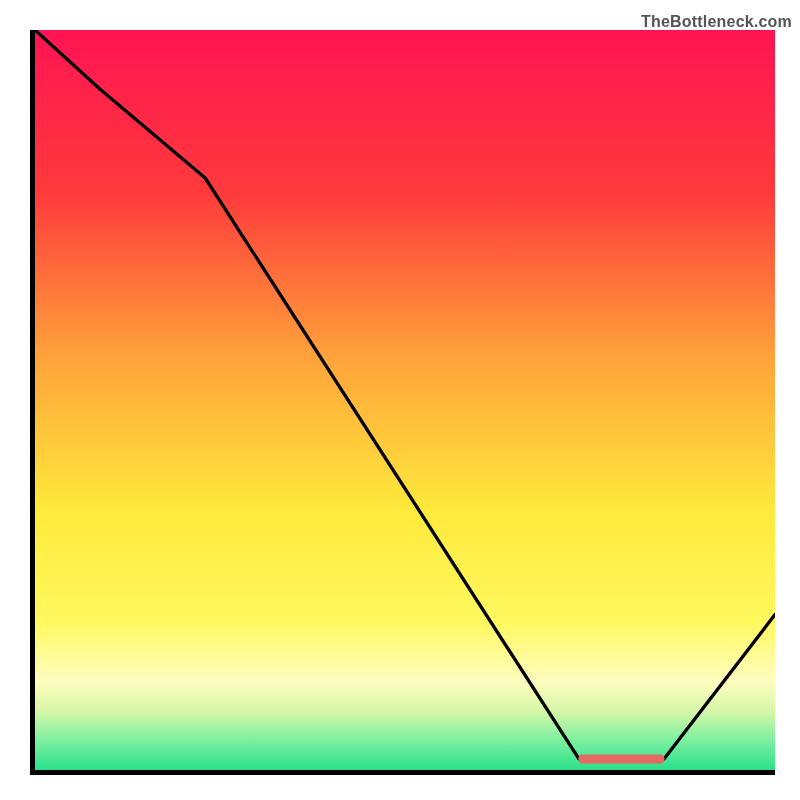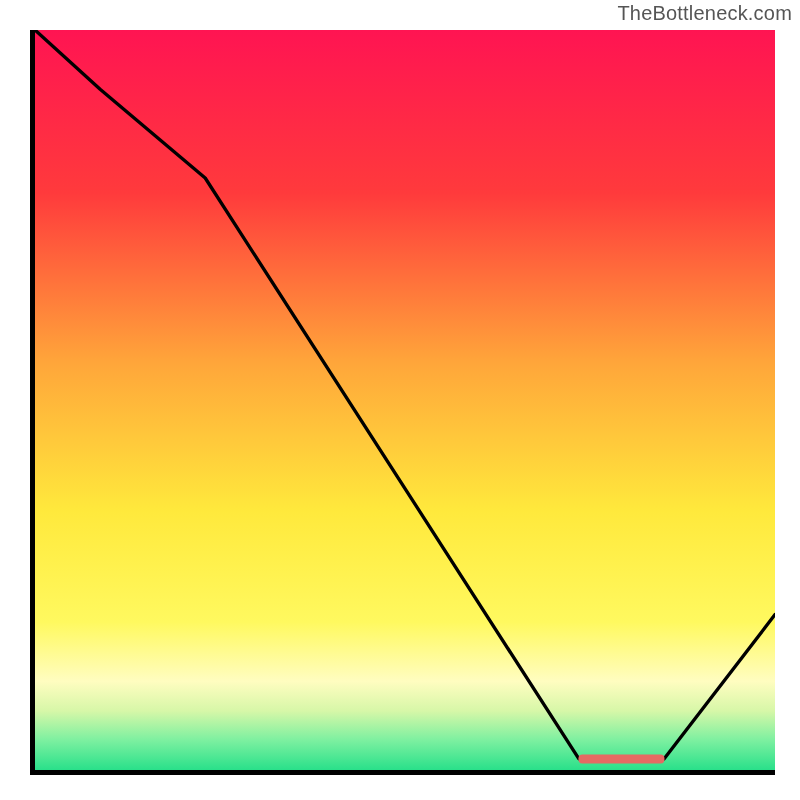--- a/index.html
+++ b/index.html
@@ -11,24 +11,24 @@
     font-family: Arial, Helvetica, sans-serif;
     overflow: hidden;
   }
   .stage {
     position: relative;
     width: 800px;
     height: 800px;
   }
   .watermark {
     position: absolute;
-    top: 2px;
+    top: 13px;
     right: 8px;
-    font-size: 20px;
-    font-weight: 400;
+    font-size: 16px;
+    font-weight: 700;
     color: #555555;
     letter-spacing: 0.2px;
   }
   .plot-frame {
     position: absolute;
     left: 30px;
     top: 30px;
     width: 740px;
     height: 740px;
     border-left: 5px solid #000;

